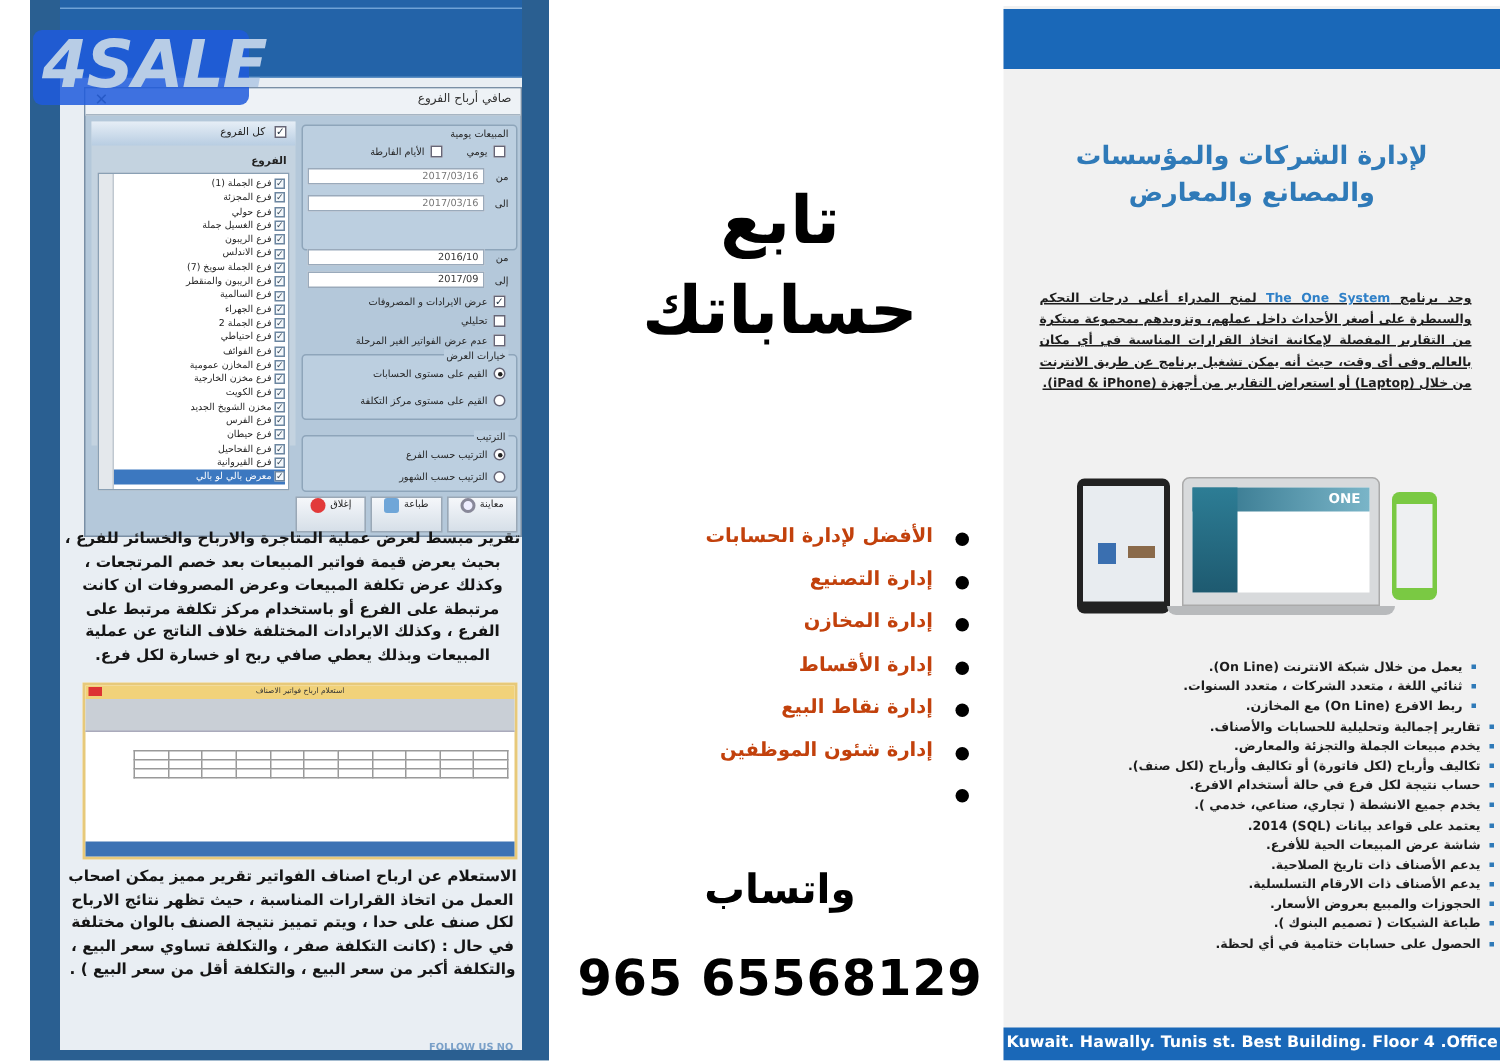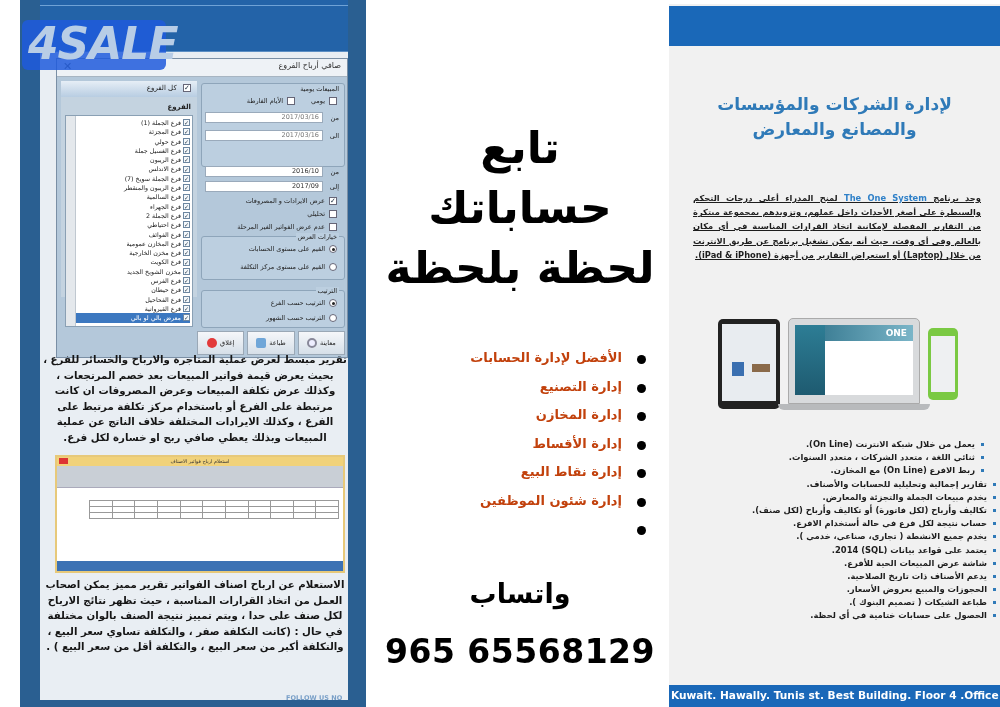--- a/index.html
+++ b/index.html
@@ -33,21 +33,21 @@
 
   #options-pane { position: absolute; left: 144px; top: 22px; width: 144px; height: 250px; }
   .opt-group { position: absolute; border: 1px solid #8ea5ba; border-radius: 3px; background: #bccfe0; }
   .opt-label { position: absolute; font-size: 6.5px; color: #222; direction: rtl; white-space: nowrap; }
   .date-box { position: absolute; height: 11px; background: #fff; border: 1px solid #9aaabb; font-size: 6.5px; color: #777; text-align: right; padding-right: 3px; line-height: 9px; }
   .small-cb { position: absolute; width: 8px; height: 8px; background: #fff; border: 1px solid #667; font-size: 7px; line-height: 6px; text-align: center; color: #234; }
   .radio { position: absolute; width: 8px; height: 8px; border-radius: 50%; background: #fff; border: 1px solid #667; }
   .radio.on::after { content: ""; position: absolute; left: 2px; top: 2px; width: 3px; height: 3px; border-radius: 50%; background: #222; }
 
   #dialog-buttons { position: absolute; left: 140px; top: 272px; width: 148px; height: 24px; display: flex; gap: 3px; direction: rtl; }
-  .dlg-btn { flex: 1; background: linear-gradient(#f5f7fa, #d6dfe8); border: 1px solid #9aa8b6; font-size: 6.5px; color: #222; display: flex; align-items: center; justify-content: center; gap: 3px; }
+  .dlg-btn { flex: 1; background: linear-gradient(#f5f7fa, #d6dfe8); border: 1px solid #9aa8b6; font-size: 6.5px; color: #222; display: flex; justify-content: center; gap: 3px; }
   .dlg-btn .ico { width: 10px; height: 10px; border-radius: 50%; }
 
   .left-text { position: absolute; left: 42px; width: 306px; direction: rtl; text-align: center; font-family: "DejaVu Sans", sans-serif; font-weight: bold; color: #151515; font-size: 10.2px; line-height: 15.5px; }
   #left-text-1 { top: 352px; }
   #left-text-2 { top: 577px; }
 
   #report-window { position: absolute; left: 55px; top: 455px; width: 290px; height: 118px; background: #fff; border: 2px solid #e7c97a; }
   #report-window .rtitle { height: 9px; background: #f1d27a; position: relative; }
   #report-window .rtitle .close { position: absolute; left: 2px; top: 1px; width: 9px; height: 6px; background: #d33; }
   #report-window .rtitle .t { position: absolute; left: 0; right: 0; text-align: center; font-size: 5px; color: #333; line-height: 9px; direction: rtl; }
@@ -330,21 +330,20 @@
   <div class="rfoot"></div>
 </div>
 
 <p id="left-text-2" class="left-text">الاستعلام عن ارباح اصناف الفواتير تقرير مميز يمكن اصحاب العمل من اتخاذ القرارات المناسبة ، حيث تظهر نتائج الارباح لكل صنف على حدا ، ويتم تمييز نتيجة الصنف بالوان مختلفة في حال : (كانت التكلفة صفر ، والتكلفة تساوي سعر البيع ، والتكلفة أكبر من سعر البيع ، والتكلفة أقل من سعر البيع ) .</p>
 <div id="follow-us">FOLLOW US NO</div>
 <div id="left-bottombar"></div>
 
 <div id="headline">
   <div>تابع</div>
   <div>حساباتك</div>
-  <div>لحظة بلحظة</div>
 </div>
 
 <ul id="features">
   <li>الأفضل لإدارة الحسابات</li>
   <li>إدارة التصنيع</li>
   <li>إدارة المخازن</li>
   <li>إدارة الأقساط</li>
   <li>إدارة نقاط البيع</li>
   <li>إدارة شئون الموظفين</li>
   <li></li>
@@ -387,20 +386,21 @@
   <li>ثنائي اللغة ، متعدد الشركات ، متعدد السنوات.</li>
   <li>ربط الافرع (On Line) مع المخازن.</li>
   <li>تقارير إجمالية وتحليلية للحسابات والأصناف.</li>
   <li>يخدم مبيعات الجملة والتجزئة والمعارض.</li>
   <li>تكاليف وأرباح (لكل فاتورة) أو تكاليف وأرباح (لكل صنف).</li>
   <li>حساب نتيجة لكل فرع في حالة أستخدام الافرع.</li>
   <li>يخدم جميع الانشطة ( تجاري، صناعي، خدمي ).</li>
   <li>يعتمد على قواعد بيانات (SQL) 2014.</li>
   <li>شاشة عرض المبيعات الحية للأفرع.</li>
   <li>يدعم الأصناف ذات تاريخ الصلاحية.</li>
+  <li>يدعم الأصناف ذات الارقام التسلسلية.</li>
   <li>الحجوزات والمبيع بعروض الأسعار.</li>
   <li>طباعة الشيكات ( تصميم البنوك ).</li>
   <li>الحصول على حسابات ختامية في أي لحظة.</li>
 </ul>
 
 <div id="right-footer">
   <span>Kuwait. Hawally. Tunis st. Best Building. Floor 4 .Office</span>
 </div>
 
 </body></html>

